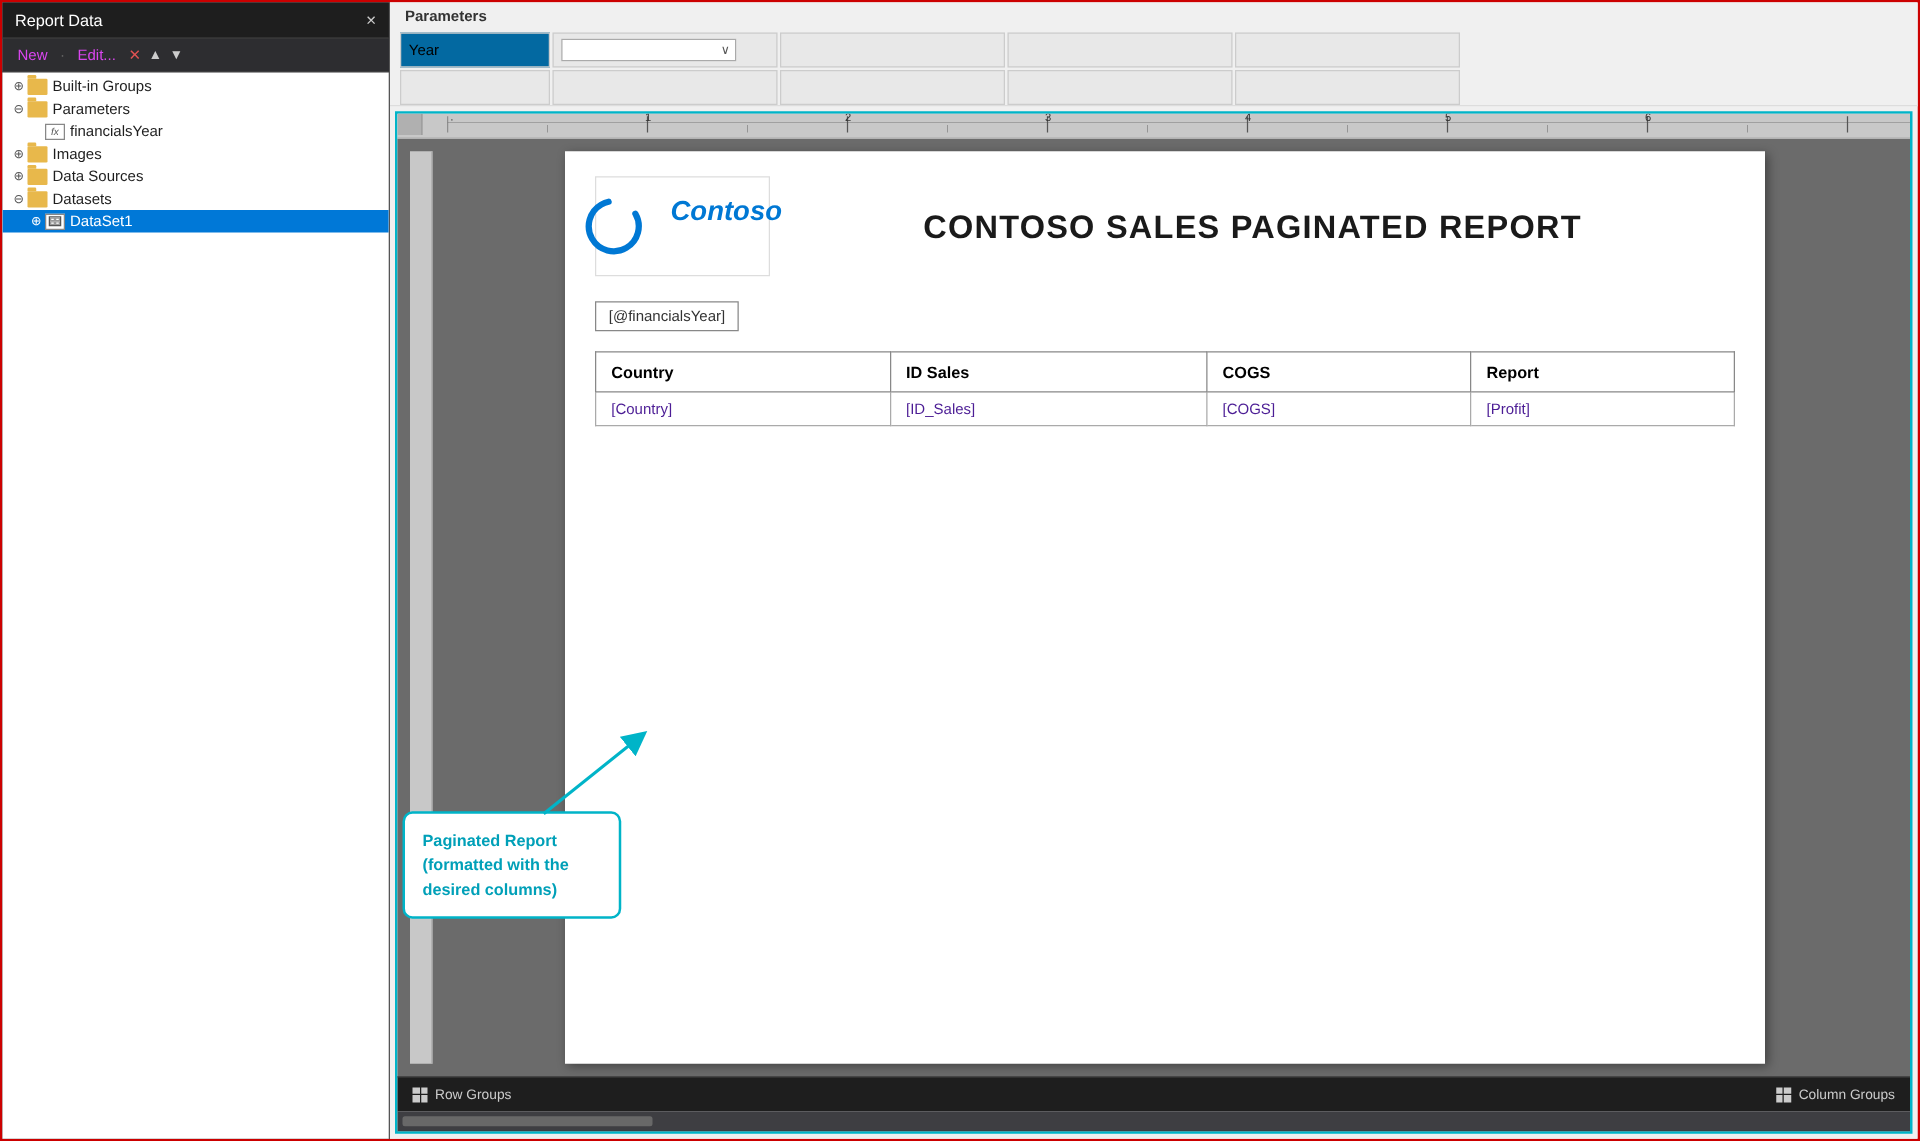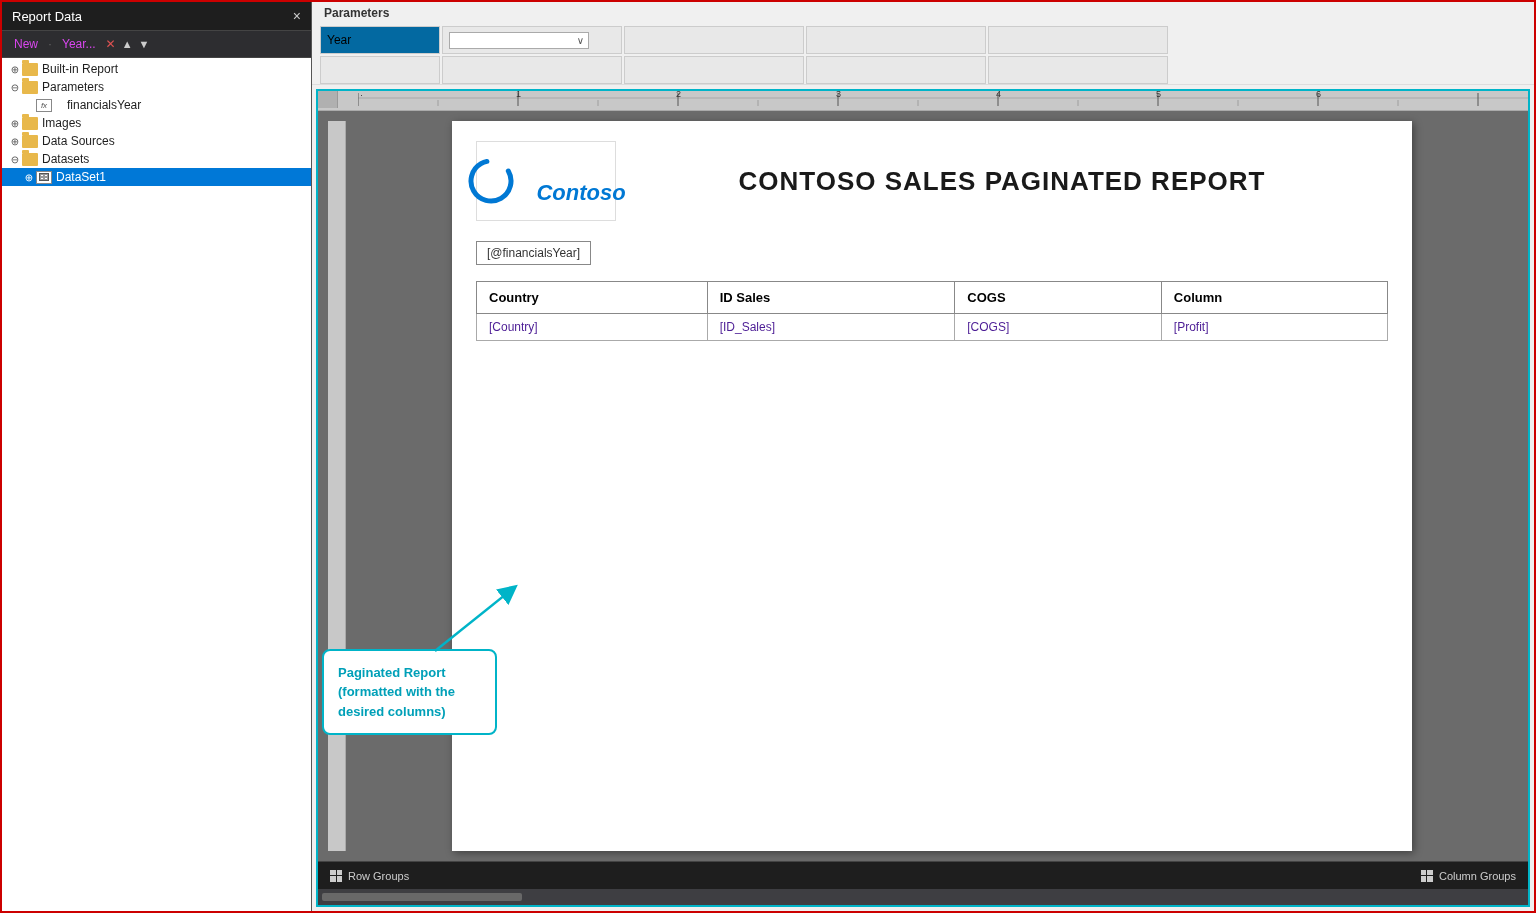--- a/index.html
+++ b/index.html
@@ -21,21 +21,21 @@
     .toolbar-separator { color: #666; }
     .toolbar-icon-red { color: #e05252; }
     .toolbar-icon-arrow { color: #ccc; font-size: 11px; }
 
     .tree-area { flex: 1; background: #ffffff; overflow-y: auto; padding: 2px 0; }
     .tree-item { display: flex; align-items: center; padding: 2px 6px; cursor: pointer; color: #1e1e1e; font-size: 12px; white-space: nowrap; }
     .tree-item.selected { background: #0078d7; color: #fff; }
     .tree-toggle { width: 14px; display: inline-flex; align-items: center; justify-content: center; font-size: 10px; color: #555; }
     .folder-icon { width: 16px; height: 13px; background: #e8b84b; margin-right: 4px; display: inline-block; border-radius: 1px; position: relative; }
     .folder-icon::before { content: ''; position: absolute; top: -3px; left: 0; width: 7px; height: 3px; background: #e8b84b; border-radius: 1px 1px 0 0; }
-    .param-icon { width: 16px; height: 13px; background: #fff; border: 1px solid #888; margin-right: 15px; display: inline-flex; align-items: center; justify-content: center; font-size: 8px; color: #555; font-style: italic; }
+    .param-icon { width: 16px; height: 13px; background: #fff; border: 1px solid #888; margin-right: 4px; display: inline-flex; align-items: center; justify-content: center; font-size: 8px; color: #555; font-style: italic; }
     .dataset-icon { width: 16px; height: 13px; background: #fff; border: 1px solid #888; margin-right: 4px; display: inline-flex; align-items: center; justify-content: center; }
     .dataset-icon-inner { width: 10px; height: 8px; border: 1px solid #555; display: grid; grid-template-columns: 1fr 1fr; }
     .dataset-icon-inner div { border: 0.5px solid #999; }
 
     
     .right-panel { flex: 1; display: flex; flex-direction: column; background: #f0f0f0; position: relative; }
 
     
     .params-bar { background: #f0f0f0; padding: 4px 8px 0 8px; border-bottom: 1px solid #ddd; min-height: 80px; }
     .params-label { font-size: 12px; color: #333; font-weight: 600; margin-bottom: 6px; padding-left: 4px; }
@@ -51,21 +51,21 @@
     .ruler-bar { background: #c8c8c8; height: 20px; display: flex; align-items: flex-end; padding-bottom: 2px; overflow: hidden; position: relative; border-bottom: 1px solid #aaa; }
     .ruler-content { display: flex; align-items: flex-end; padding-left: 20px; flex: 1; }
 
     .canvas-area { flex: 1; background: #6b6b6b; overflow: auto; display: flex; padding: 10px; }
     .page-left-ruler { width: 18px; background: #c8c8c8; border-right: 1px solid #aaa; }
 
     .report-page { background: #fff; margin: 0 auto; width: 960px; min-height: 400px; box-shadow: 2px 2px 8px rgba(0,0,0,0.4); padding: 20px 24px; }
 
     .report-header { display: flex; align-items: stretch; margin-bottom: 20px; }
     .logo-cell { border: 1px solid #ddd; padding: 10px 14px; display: flex; align-items: center; justify-content: center; width: 140px; min-height: 80px; }
-    .contoso-logo { display: flex; align-items: flex-end; gap: 20px; }
+    .contoso-logo { display: flex; align-items: flex-start; gap: 20px; }
     .logo-text { font-size: 22px; color: #0078d4; font-weight: 600; font-style: italic; }
     .report-title-cell { flex: 1; display: flex; align-items: center; justify-content: center; font-size: 26px; font-weight: 700; letter-spacing: 1px; color: #1a1a1a; }
 
     .report-year-row { margin-bottom: 16px; }
     .year-param-box { border: 1px solid #888; padding: 4px 10px; display: inline-block; font-size: 12px; color: #333; }
 
     .data-table { width: 100%; border-collapse: collapse; }
     .data-table th { background: #fff; border: 1px solid #888; padding: 8px 12px; font-weight: 700; font-size: 13px; text-align: left; }
     .data-table td { border: 1px solid #aaa; padding: 6px 12px; font-size: 12px; color: #4c1d95; }
 
@@ -87,31 +87,31 @@
   <div class="main-layout">
 
     <div class="left-panel">
       <div class="panel-title">
         <span class="panel-title-text">Report Data</span>
         <span class="panel-close">×</span>
       </div>
       <div class="panel-toolbar">
         <span class="toolbar-btn">New</span>
         <span class="toolbar-separator">·</span>
-        <span class="toolbar-btn">Year...</span>
+        <span class="toolbar-btn">Edit...</span>
         <span class="toolbar-icon-red">✕</span>
         <span class="toolbar-icon-arrow">▲</span>
         <span class="toolbar-icon-arrow">▼</span>
       </div>
       <div class="tree-area">
 
         <div class="tree-item">
           <span class="tree-toggle">⊕</span>
           <span class="folder-icon"></span>
-          <span>Built-in Report</span>
+          <span>Built-in Groups</span>
         </div>
 
         <div class="tree-item">
           <span class="tree-toggle">⊖</span>
           <span class="folder-icon"></span>
           <span>Parameters</span>
         </div>
 
         <div class="tree-item">
           <span style="display:inline-block;width:14px;"></span>
@@ -240,21 +240,21 @@
             <div class="report-year-row">
               <span class="year-param-box">[@financialsYear]</span>
             </div>
 
             <table class="data-table">
               <thead>
                 <tr>
                   <th>Country</th>
                   <th>ID Sales</th>
                   <th>COGS</th>
-                  <th>Column</th>
+                  <th>Report</th>
                 </tr>
               </thead>
               <tbody>
                 <tr>
                   <td>[Country]</td>
                   <td>[ID_Sales]</td>
                   <td>[COGS]</td>
                   <td>[Profit]</td>
                 </tr>
               </tbody>

